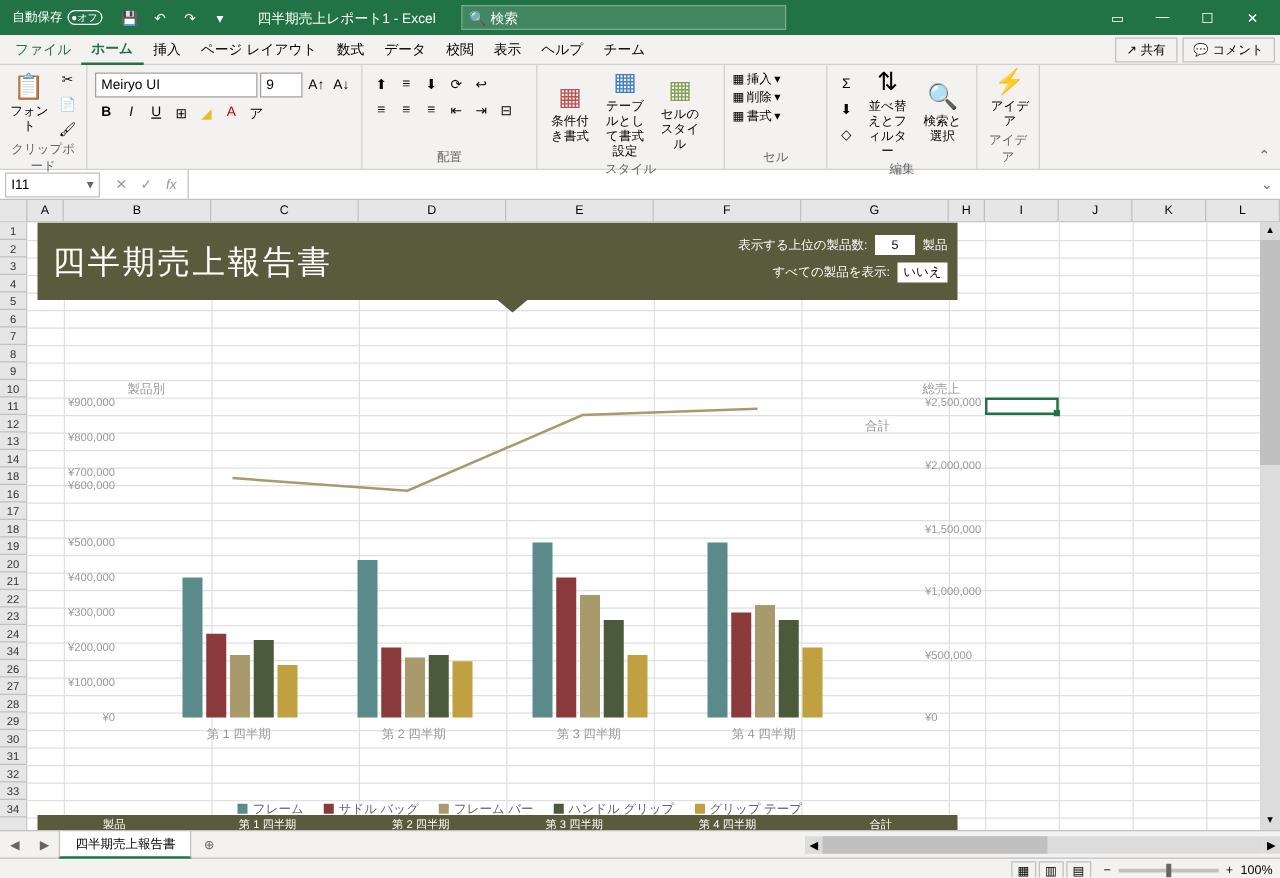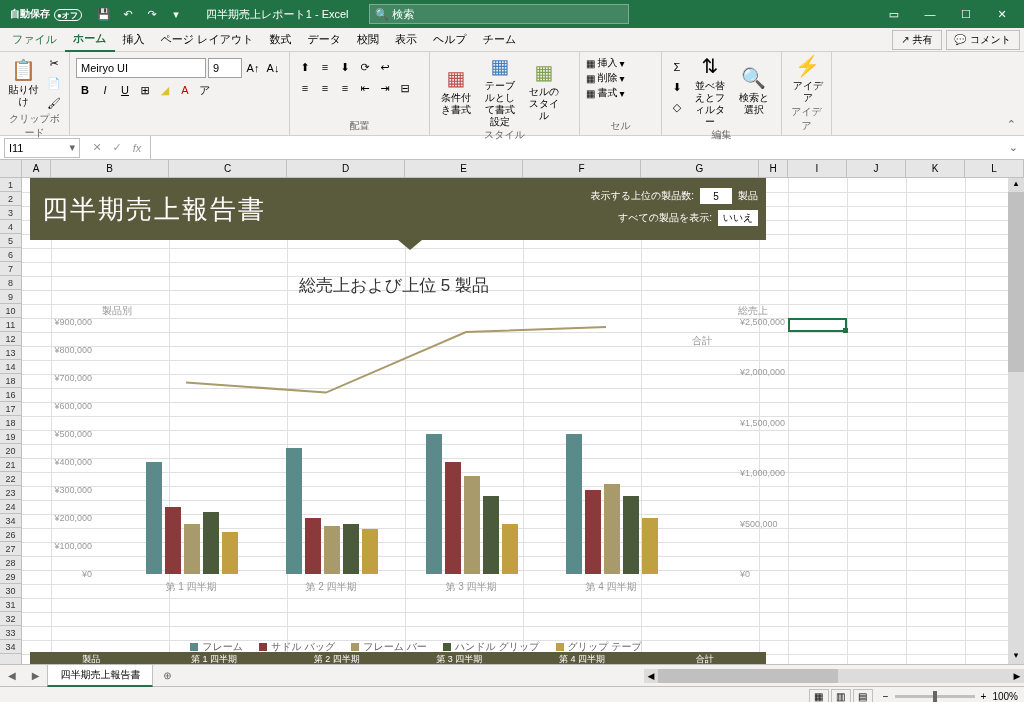--- a/index.html
+++ b/index.html
@@ -1,20 +1,20 @@
 <!DOCTYPE html>
 <html><head>
 <meta charset="utf-8">
 <style>
 * { box-sizing: border-box; margin: 0; padding: 0; }
 body { font-family: "Meiryo UI", "Yu Gothic UI", sans-serif; font-size: 11px; background: #fff; overflow: hidden; width: 1024px; height: 702px; }
 
 
 .titlebar { height: 28px; background: #217346; color: #fff; display: flex; align-items: center; padding: 0 4px; }
-.titlebar .autosave { display: flex; align-items: flex-end; gap: 4px; font-size: 10px; padding: 0 6px; font-weight: bold; }
+.titlebar .autosave { display: flex; align-items: center; gap: 4px; font-size: 10px; padding: 0 6px; }
 .titlebar .toggle { width: 28px; height: 12px; border: 1px solid #fff; border-radius: 6px; display: flex; align-items: center; padding: 0 2px; font-size: 8px; color: #fff; }
 .titlebar .qat { display: flex; gap: 4px; margin-left: 6px; }
 .titlebar .qat span { width: 20px; height: 20px; display: flex; align-items: center; justify-content: center; cursor: pointer; }
 .titlebar .title { margin-left: 20px; font-size: 11px; }
 .titlebar .searchbox { margin-left: 20px; flex: 0 0 260px; height: 20px; background: rgba(255,255,255,0.15); border: 1px solid rgba(255,255,255,0.3); display: flex; align-items: center; padding: 0 6px; font-size: 11px; color: #fff; }
 .titlebar .spacer { flex: 1; }
 .titlebar .winbtn { width: 36px; height: 28px; display: flex; align-items: center; justify-content: center; cursor: pointer; }
 
 
 .tabsrow { height: 24px; background: #f3f2f1; display: flex; align-items: center; padding: 0 4px; border-bottom: 1px solid #d0d0d0; }
@@ -149,21 +149,21 @@
         <span>コメント</span>
       </div>
   </div>
 </div>
 
 <div class="ribbon">
   <div class="group" style="width:70px">
     <div class="controls">
       <div class="bigbtn">
           <span class="ico">📋</span>
-          <span>貼り付け</span>
+          <span>フォント</span>
         </div>
       <div style="display:flex;flex-direction:column;gap:2px;justify-content:center">
         <span class="smallbtn">✂</span>
         <span class="smallbtn">📄</span>
         <span class="smallbtn">🖌</span>
       </div>
     </div>
     <div class="label">クリップボード</div>
   </div>
   <div class="group" style="width:220px">
@@ -397,21 +397,20 @@
           <input value="5" style="">
           <span>製品</span>
         </div>
         <div class="row">
           <span>すべての製品を表示:</span>
           <input style="width: 40px;" value="いいえ">
         </div>
       </div>
     </div>
 
-    <div class="chart-title">総売上および上位  5 製品</div>
 
     <div class="chart">
       <div class="axis-title-left">製品別</div>
       <div class="axis-title-right">総売上</div>
       <div class="plot" id="plot">
           <div class="xgroup" style="left: 50px;">
             <div class="bar" style="background: rgb(91, 138, 138); height: 112px;"></div>
             <div class="bar" style="background: rgb(138, 58, 58); height: 67.2px;"></div>
             <div class="bar" style="background: rgb(168, 154, 106); height: 50.4px;"></div>
             <div class="bar" style="background: rgb(74, 90, 58); height: 61.6px;"></div>
@@ -471,21 +470,21 @@
     <div class="xlabel" style="left: 45px; top: 272px;">第 1 四半期</div>
         <div class="xlabel" style="left: 185px; top: 272px;">第 2 四半期</div>
         <div class="xlabel" style="left: 325px; top: 272px;">第 3 四半期</div>
         <div class="xlabel" style="left: 465px; top: 272px;">第 4 四半期</div>
         <div class="ylabel-left" style="top: 261px;">¥0</div>
         <div class="ylabel-left" style="top: 233px;">¥100,000</div>
         <div class="ylabel-left" style="top: 205px;">¥200,000</div>
         <div class="ylabel-left" style="top: 177px;">¥300,000</div>
         <div class="ylabel-left" style="top: 149px;">¥400,000</div>
         <div class="ylabel-left" style="top: 121px;">¥500,000</div>
-        <div class="ylabel-left" style="top: 93px;">¥600,000</div>
+        <div class="ylabel-left" style="top: 75px;">¥600,000</div>
         <div class="ylabel-left" style="top: 65px;">¥700,000</div>
         <div class="ylabel-left" style="top: 37px;">¥800,000</div>
         <div class="ylabel-left" style="top: 9px;">¥900,000</div>
         <div class="ylabel-right" style="top: 261px;">¥0</div>
         <div class="ylabel-right" style="top: 210.6px;">¥500,000</div>
         <div class="ylabel-right" style="top: 160.2px;">¥1,000,000</div>
         <div class="ylabel-right" style="top: 109.8px;">¥1,500,000</div>
         <div class="ylabel-right" style="top: 59.4px;">¥2,000,000</div>
         <div class="ylabel-right" style="top: 9px;">¥2,500,000</div>
       </div>

